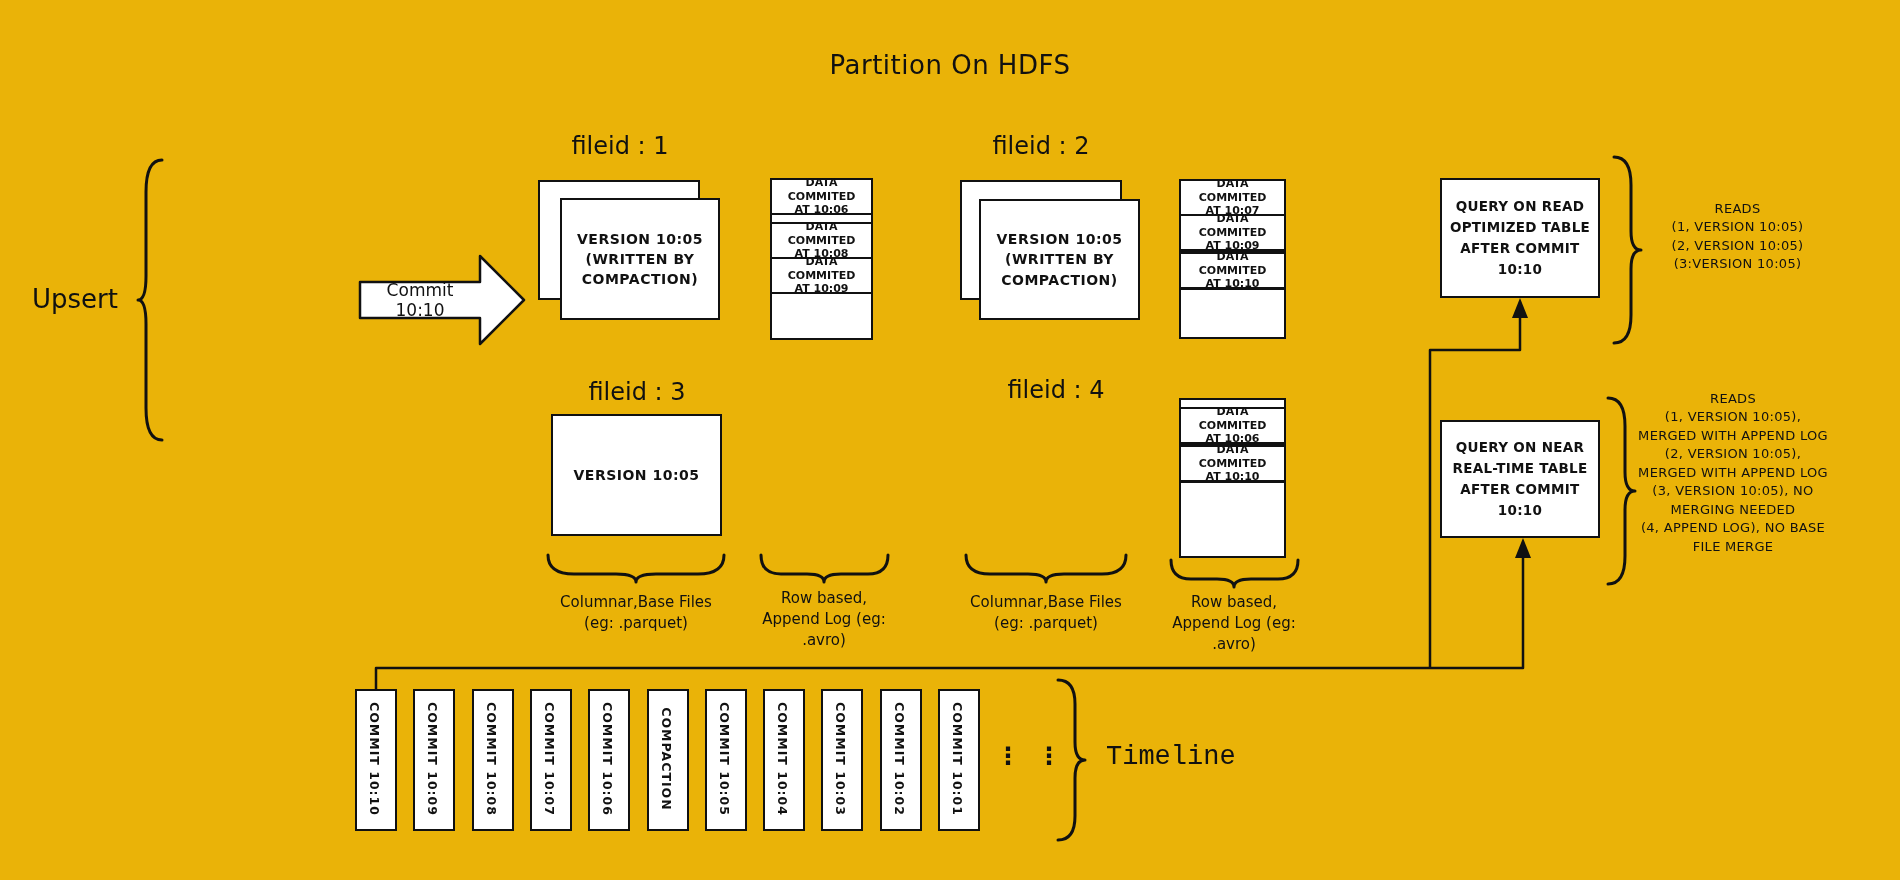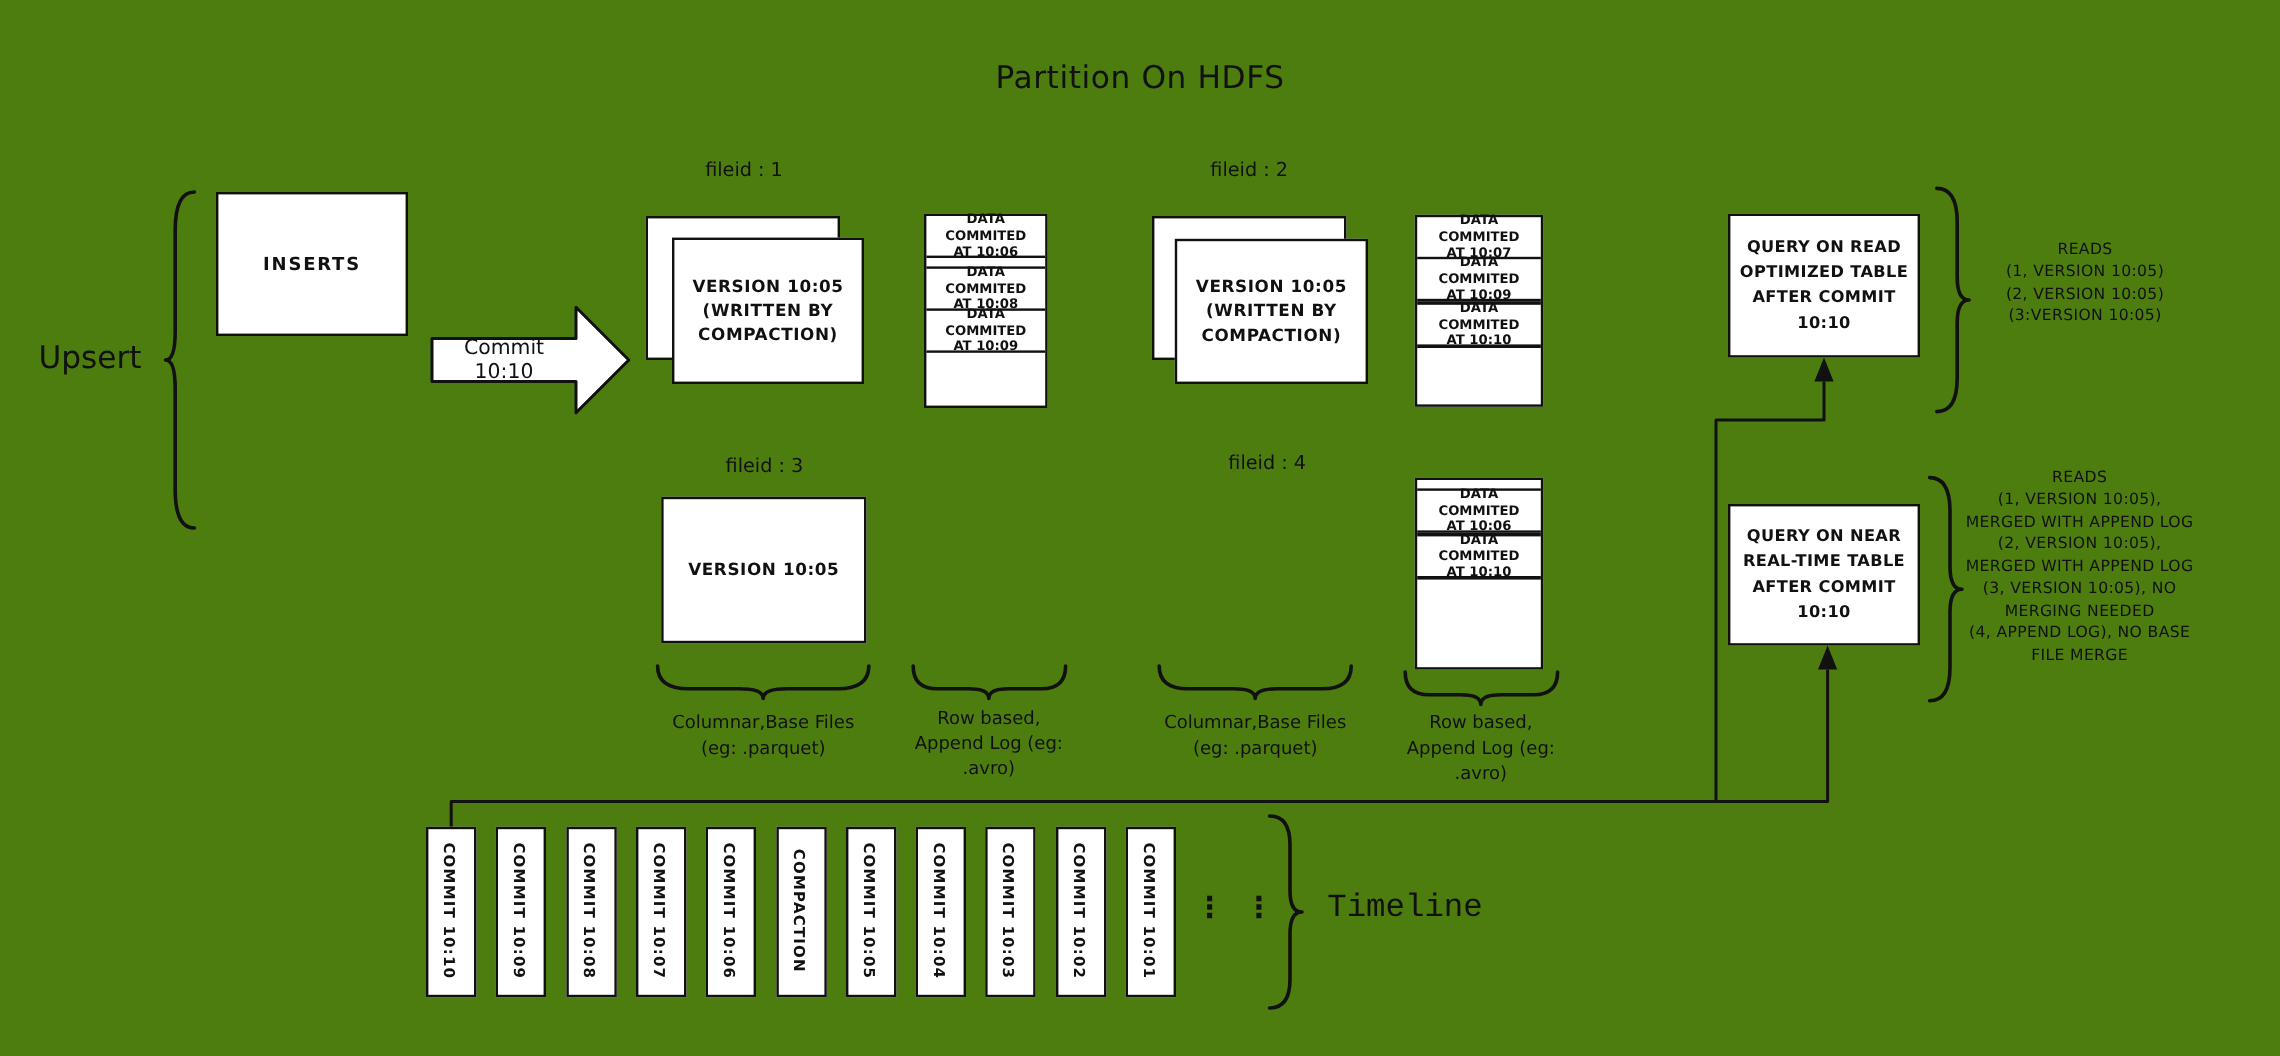--- a/index.html
+++ b/index.html
@@ -1,25 +1,25 @@
 <!DOCTYPE html>
 <html><head>
 <meta charset="utf-8">
 <style>
   html,body{margin:0;padding:0;background:#fff;}
-  .canvas{position:relative;width:1900px;height:880px;background:#4d7c0f;
+  .canvas{position:relative;width:1900px;height:880px;background:#eab308;
           font-family:"DejaVu Sans",sans-serif;color:#111;overflow:hidden;}
   .abs{position:absolute;}
   .pre{white-space:pre-line;}
   .ctr{display:flex;align-items:center;justify-content:center;text-align:center;}
   .box{position:absolute;border:2.5px solid #111;background:#fff;box-sizing:border-box;}
   .lbl{position:absolute;text-align:center;}
   .title{font-size:26px;letter-spacing:0.5px;}
   .handw{font-size:26px;}
-  .fileid{font-size:16px;}
+  .fileid{font-size:24px;}
   .bigword{font-weight:700;font-size:15px;letter-spacing:1.5px;}
   .verstxt{font-weight:700;font-size:14px;line-height:1.45;letter-spacing:0.5px;}
   .qrytxt{font-weight:700;font-size:13.5px;line-height:1.55;letter-spacing:0.3px;}
   .readstxt{position:absolute;font-weight:400;font-size:13px;line-height:1.42;
             letter-spacing:0.3px;text-align:center;}
   .bracelbl{position:absolute;font-size:15px;line-height:1.4;text-align:center;}
   .ltab{position:absolute;border:2.5px solid #111;background:#fff;box-sizing:border-box;}
   .lrow{height:33px;border-bottom:2.5px solid #111;display:flex;align-items:center;
         justify-content:center;text-align:center;font-weight:700;font-size:11px;
         line-height:1.25;white-space:pre-line;}
@@ -62,21 +62,20 @@
     </g>
     <polygon points="1520,298 1512,318 1528,318" fill="#111"></polygon>
     <polygon points="1523,538 1515,558 1531,558" fill="#111"></polygon>
 
     <polygon points="360,282 480,282 480,256 524,300 480,344 480,318 360,318" fill="#fff" stroke="#111" stroke-width="2.5" stroke-linejoin="round"></polygon>
   </svg>
 
   <div class="lbl title abs" style="left:750px;top:50px;width:400px;">Partition On HDFS</div>
 
   <div class="lbl handw abs" style="left:20px;top:284px;width:110px;">Upsert</div>
-  <div class="box ctr bigword" style="left:180px;top:160px;width:160px;height:120px;">INSERTS</div>
   <div class="lbl arrowtxt abs ctr" style="left:362px;top:284px;width:116px;height:32px;">Commit 10:10</div>
 
   <div class="lbl fileid abs" style="left:540px;top:132px;width:160px;">fileid : 1</div>
   <div class="box" style="left:538px;top:180px;width:162px;height:120px;"></div>
   <div class="box ctr verstxt pre" style="left:560px;top:198px;width:160px;height:122px;">VERSION 10:05
 (WRITTEN BY
 COMPACTION)</div>
 
   <div class="ltab" style="left:770px;top:178px;width:103px;height:162px;">
     <div class="lrow">DATA COMMITED

